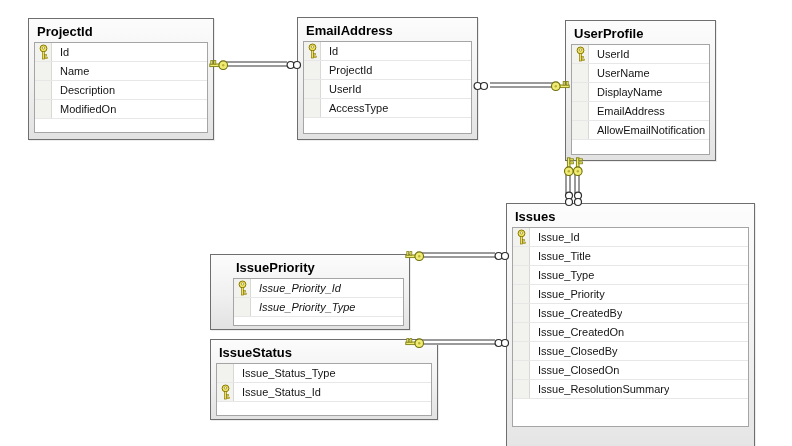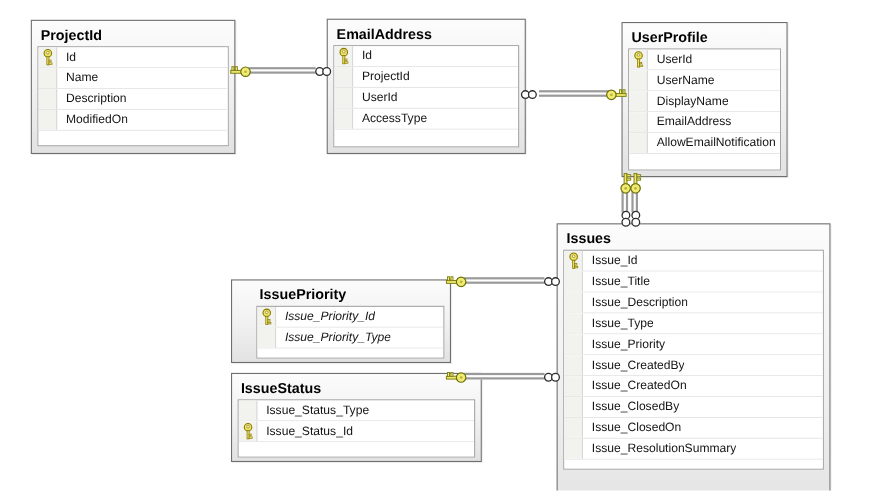--- a/index.html
+++ b/index.html
@@ -162,24 +162,20 @@
             </svg>
           </div>
           <div class="db-lab">Issue_Id</div>
         </div>
         <div class="db-row">
           <div class="db-sel"></div>
           <div class="db-lab">Issue_Title</div>
         </div>
         <div class="db-row">
           <div class="db-sel"></div>
-          <div class="db-lab">Issue_Description</div>
-        </div>
-        <div class="db-row">
-          <div class="db-sel"></div>
           <div class="db-lab">Issue_Type</div>
         </div>
         <div class="db-row">
           <div class="db-sel"></div>
           <div class="db-lab">Issue_Priority</div>
         </div>
         <div class="db-row">
           <div class="db-sel"></div>
           <div class="db-lab">Issue_CreatedBy</div>
         </div>

